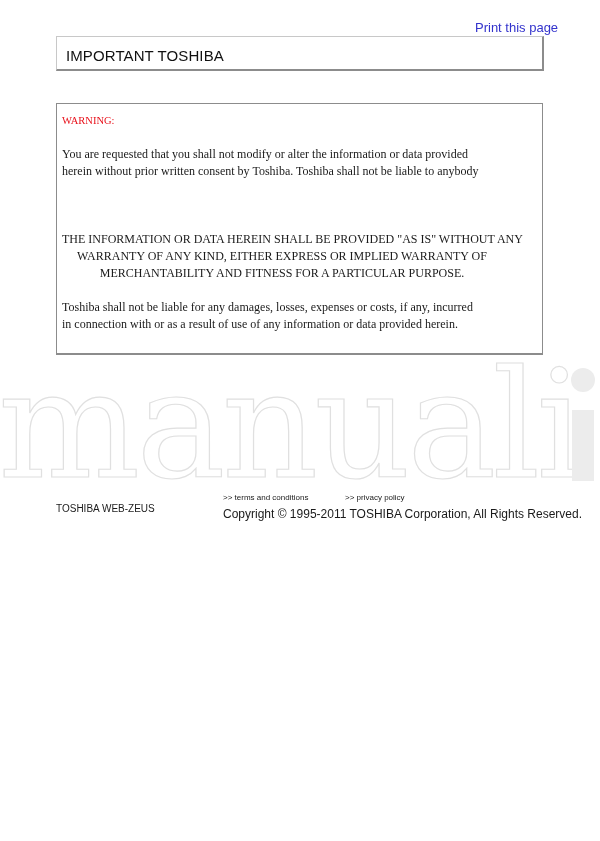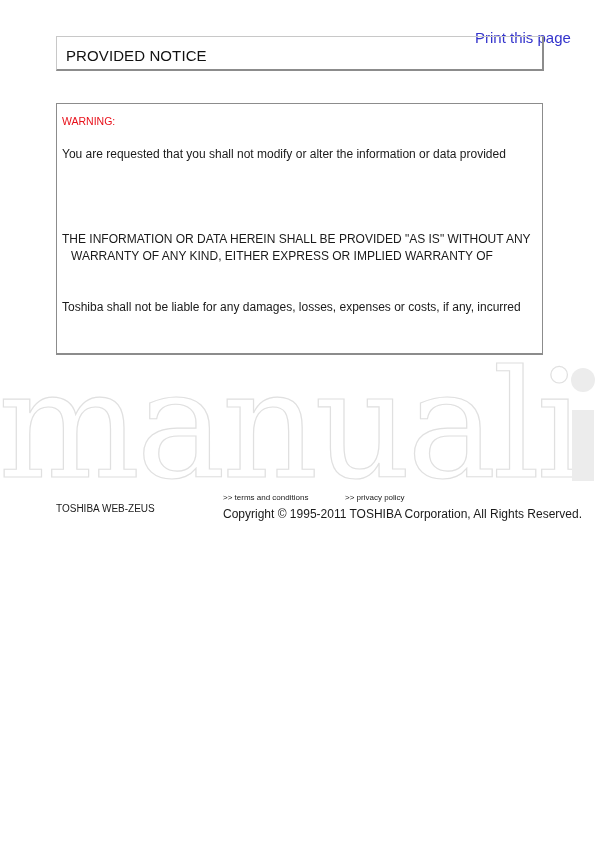--- a/index.html
+++ b/index.html
@@ -11,22 +11,22 @@
       width: 600px;
       height: 841px;
       position: relative;
       overflow: hidden;
       font-family: "Liberation Sans", sans-serif;
       color: #1a1a1a;
     }
     .print-link {
       position: absolute;
       left: 475px;
-      top: 29px;
-      font-size: 15px;
+      top: 20px;
+      font-size: 13px;
       color: #3333cc;
       text-decoration: none;
       cursor: pointer;
     }
     .title-box {
       position: absolute;
       left: 56px;
       top: 36px;
       width: 485px;
       height: 32px;
@@ -47,20 +47,21 @@
     .notice-box {
       position: absolute;
       left: 56px;
       top: 103px;
       width: 485px;
       height: 249px;
       border-top: 1px solid #8c8c8c;
       border-left: 1px solid #8c8c8c;
       border-right: 1px solid #8c8c8c;
       border-bottom: 2px solid #8c8c8c;
+      font-family: Liberation Serif, serif;
     }
     .warning {
       position: absolute;
       left: 5px;
       top: 11px;
       font-size: 10.5px;
       color: #e8101a;
     }
     .para {
       position: absolute;
@@ -116,37 +117,40 @@
       color: #1a1a1a;
       white-space: nowrap;
     }
   </style>
 </head>
 <body>
 
 <a class="print-link">Print this page</a>
 
 <div class="title-box">
-  <div class="title-text">PROVIDED NOTICE</div>
+  <div class="title-text">IMPORTANT TOSHIBA</div>
 </div>
 
 <div class="notice-box">
   <div class="warning">WARNING:</div>
 
   <div class="para p1">
     <span>You are requested that you shall not modify or alter the information or data provided</span>
+    <span>herein without prior written consent by Toshiba. Toshiba shall not be liable to anybody</span>
   </div>
 
   <div class="para p2">
     <span>THE INFORMATION OR DATA HEREIN SHALL BE PROVIDED "AS IS" WITHOUT ANY</span>
     <span>WARRANTY OF ANY KIND, EITHER EXPRESS OR IMPLIED WARRANTY OF</span>
+    <span>MERCHANTABILITY AND FITNESS FOR A PARTICULAR PURPOSE.</span>
   </div>
 
   <div class="para p3">
     <span>Toshiba shall not be liable for any damages, losses, expenses or costs, if any, incurred</span>
+    <span>in connection with or as a result of use of any information or data provided herein.</span>
   </div>
 </div>
 
 <svg class="watermark" viewBox="0 0 600 130" xmlns="http://www.w3.org/2000/svg">
   <text x="-2" y="122" font-family="DejaVu Serif, serif" font-size="150" fill="none" stroke="#e0e0e0" stroke-width="1.2" letter-spacing="-4">manuali</text>
   <circle cx="583" cy="25" r="12" fill="#ececec"></circle>
   <rect x="572" y="55" width="22" height="71" fill="#ececec"></rect>
 </svg>
 
 <div class="footer-brand">TOSHIBA WEB-ZEUS</div>

